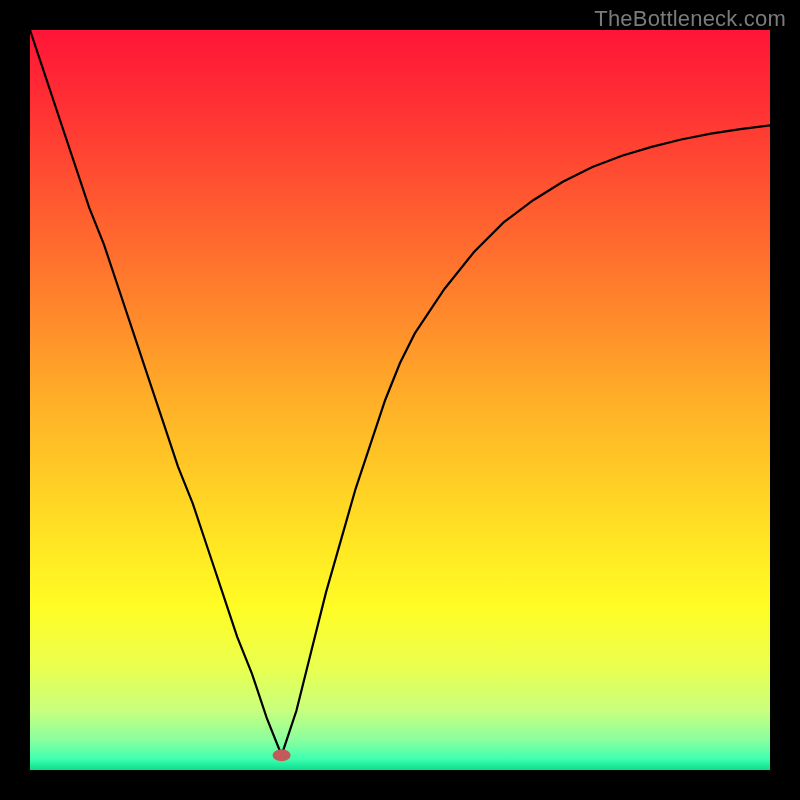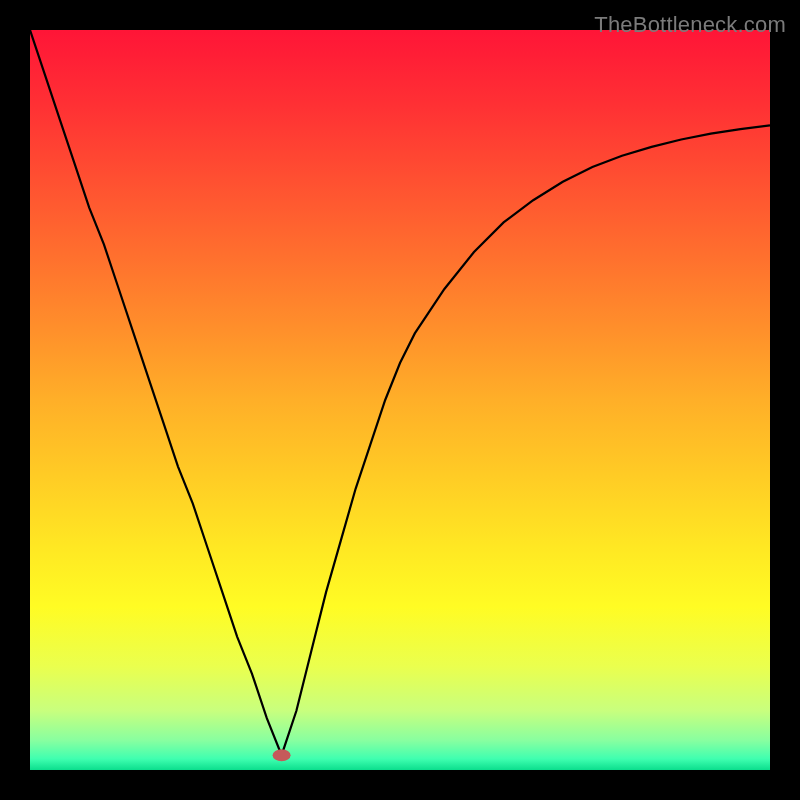--- a/index.html
+++ b/index.html
@@ -12,21 +12,21 @@
     font-family: Arial, Helvetica, sans-serif;
   }
   .frame {
     position: relative;
     width: 800px;
     height: 800px;
     background: #000;
   }
   .watermark {
     position: absolute;
-    top: 12px;
+    top: 6px;
     right: 14px;
     color: #7b7b7b;
     font-size: 22px;
     font-weight: 500;
     letter-spacing: 0.2px;
     z-index: 10;
   }
   .plot-wrap {
     position: absolute;
     left: 30px;

